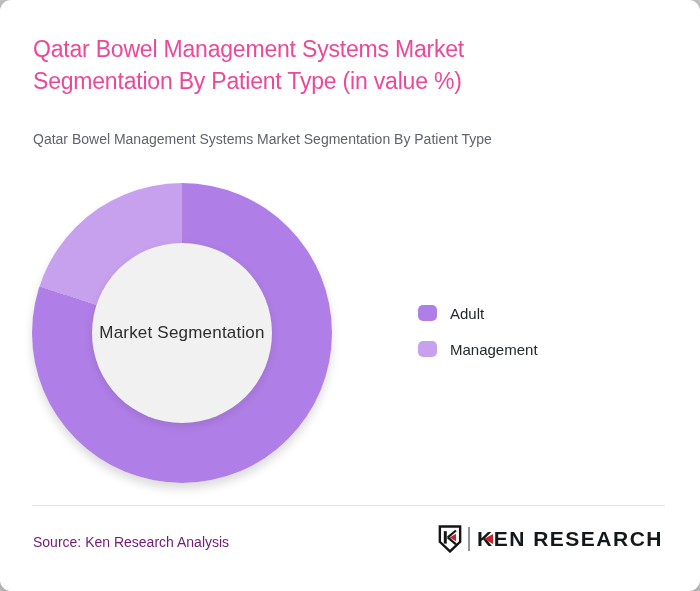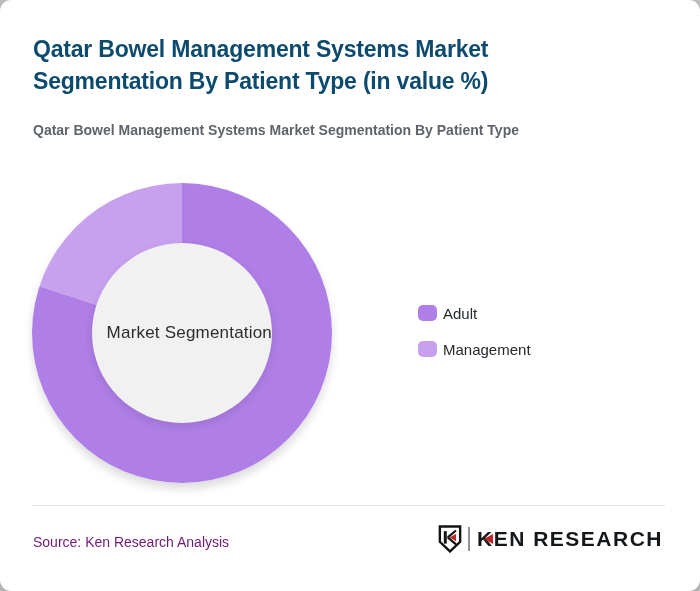--- a/index.html
+++ b/index.html
@@ -17,34 +17,34 @@
     border-radius: 11px;
     box-shadow: 0 2px 10px rgba(0,0,0,0.25);
     overflow: hidden;
   }
   .title {
     position: absolute;
     left: 33px;
     top: 33px;
     width: 545px;
     font-size: 23px;
-    font-weight: 700;
+    font-weight: 400;
     line-height: 32px;
     letter-spacing: -0.2px;
-    color: #0c4a6e;
+    color: #ec4899;
   }
   .subtitle {
     position: absolute;
     left: 33px;
     font-size: 14px;
     line-height: 21px;
     color: #5f646b;
   }
   .subtitle.s1 { top: 109px; }
-  .subtitle.s2 { top: 120px; font-weight: bold; }
+  .subtitle.s2 { top: 129px; }
 
   .donut {
     position: absolute;
     left: 32px;
     top: 183px;
     width: 300px;
     height: 300px;
   }
   .ring {
     position: absolute;
@@ -57,21 +57,21 @@
     left: 50%;
     top: 50%;
     width: 180px;
     height: 180px;
     margin: -90px 0 0 -90px;
     border-radius: 50%;
     background: #f1f1f1;
     box-shadow: 0 3px 9px rgba(0,0,0,0.10);
     display: flex;
     align-items: center;
-    justify-content: flex-end;
+    justify-content: center;
   }
   .center-label {
     font-size: 17px;
     letter-spacing: 0.2px;
     color: #2d2d2d;
     white-space: nowrap;
   }
 
   .legend {
     position: absolute;
@@ -85,21 +85,21 @@
     margin-bottom: 20px;
     cursor: pointer;
   }
   .swatch {
     width: 19px;
     height: 16px;
     border-radius: 5px;
     flex: 0 0 auto;
   }
   .legend-label {
-    margin-left: 6px;
+    margin-left: 13px;
     font-size: 15px;
     color: #24292e;
   }
 
   .divider {
     position: absolute;
     left: 32px;
     top: 505px;
     width: 633px;
     border-top: 1px solid #e3e3e3;

